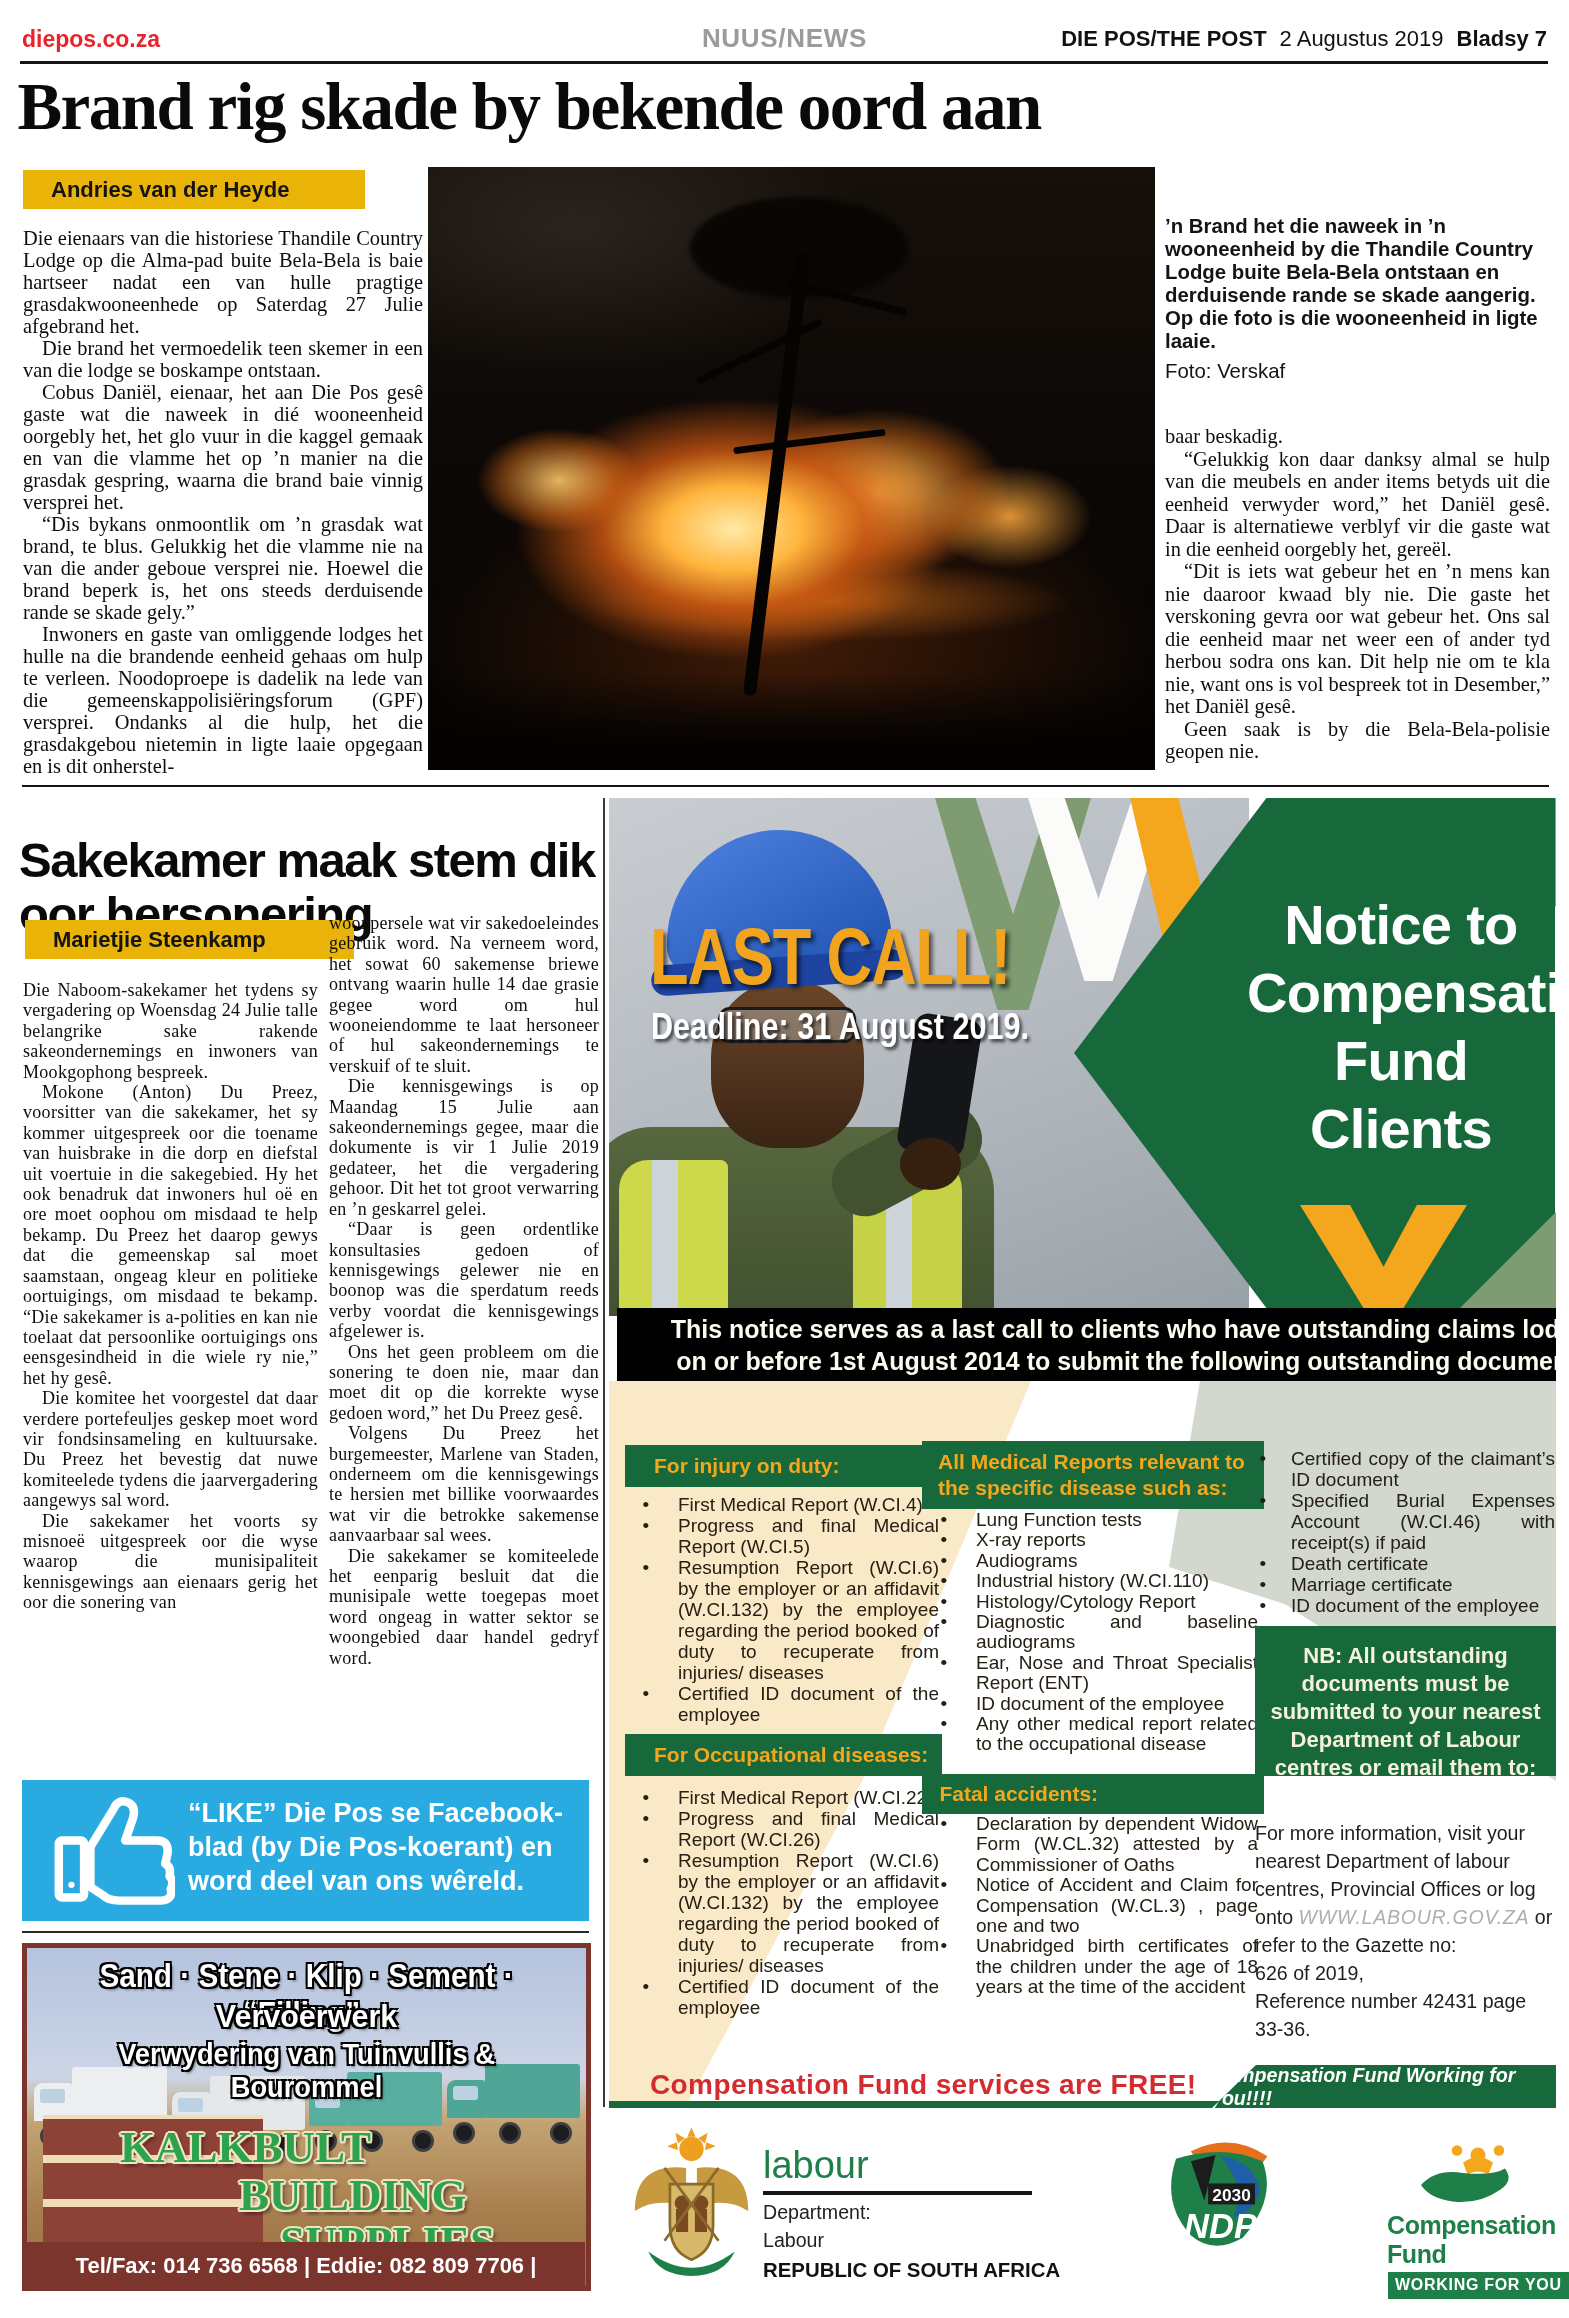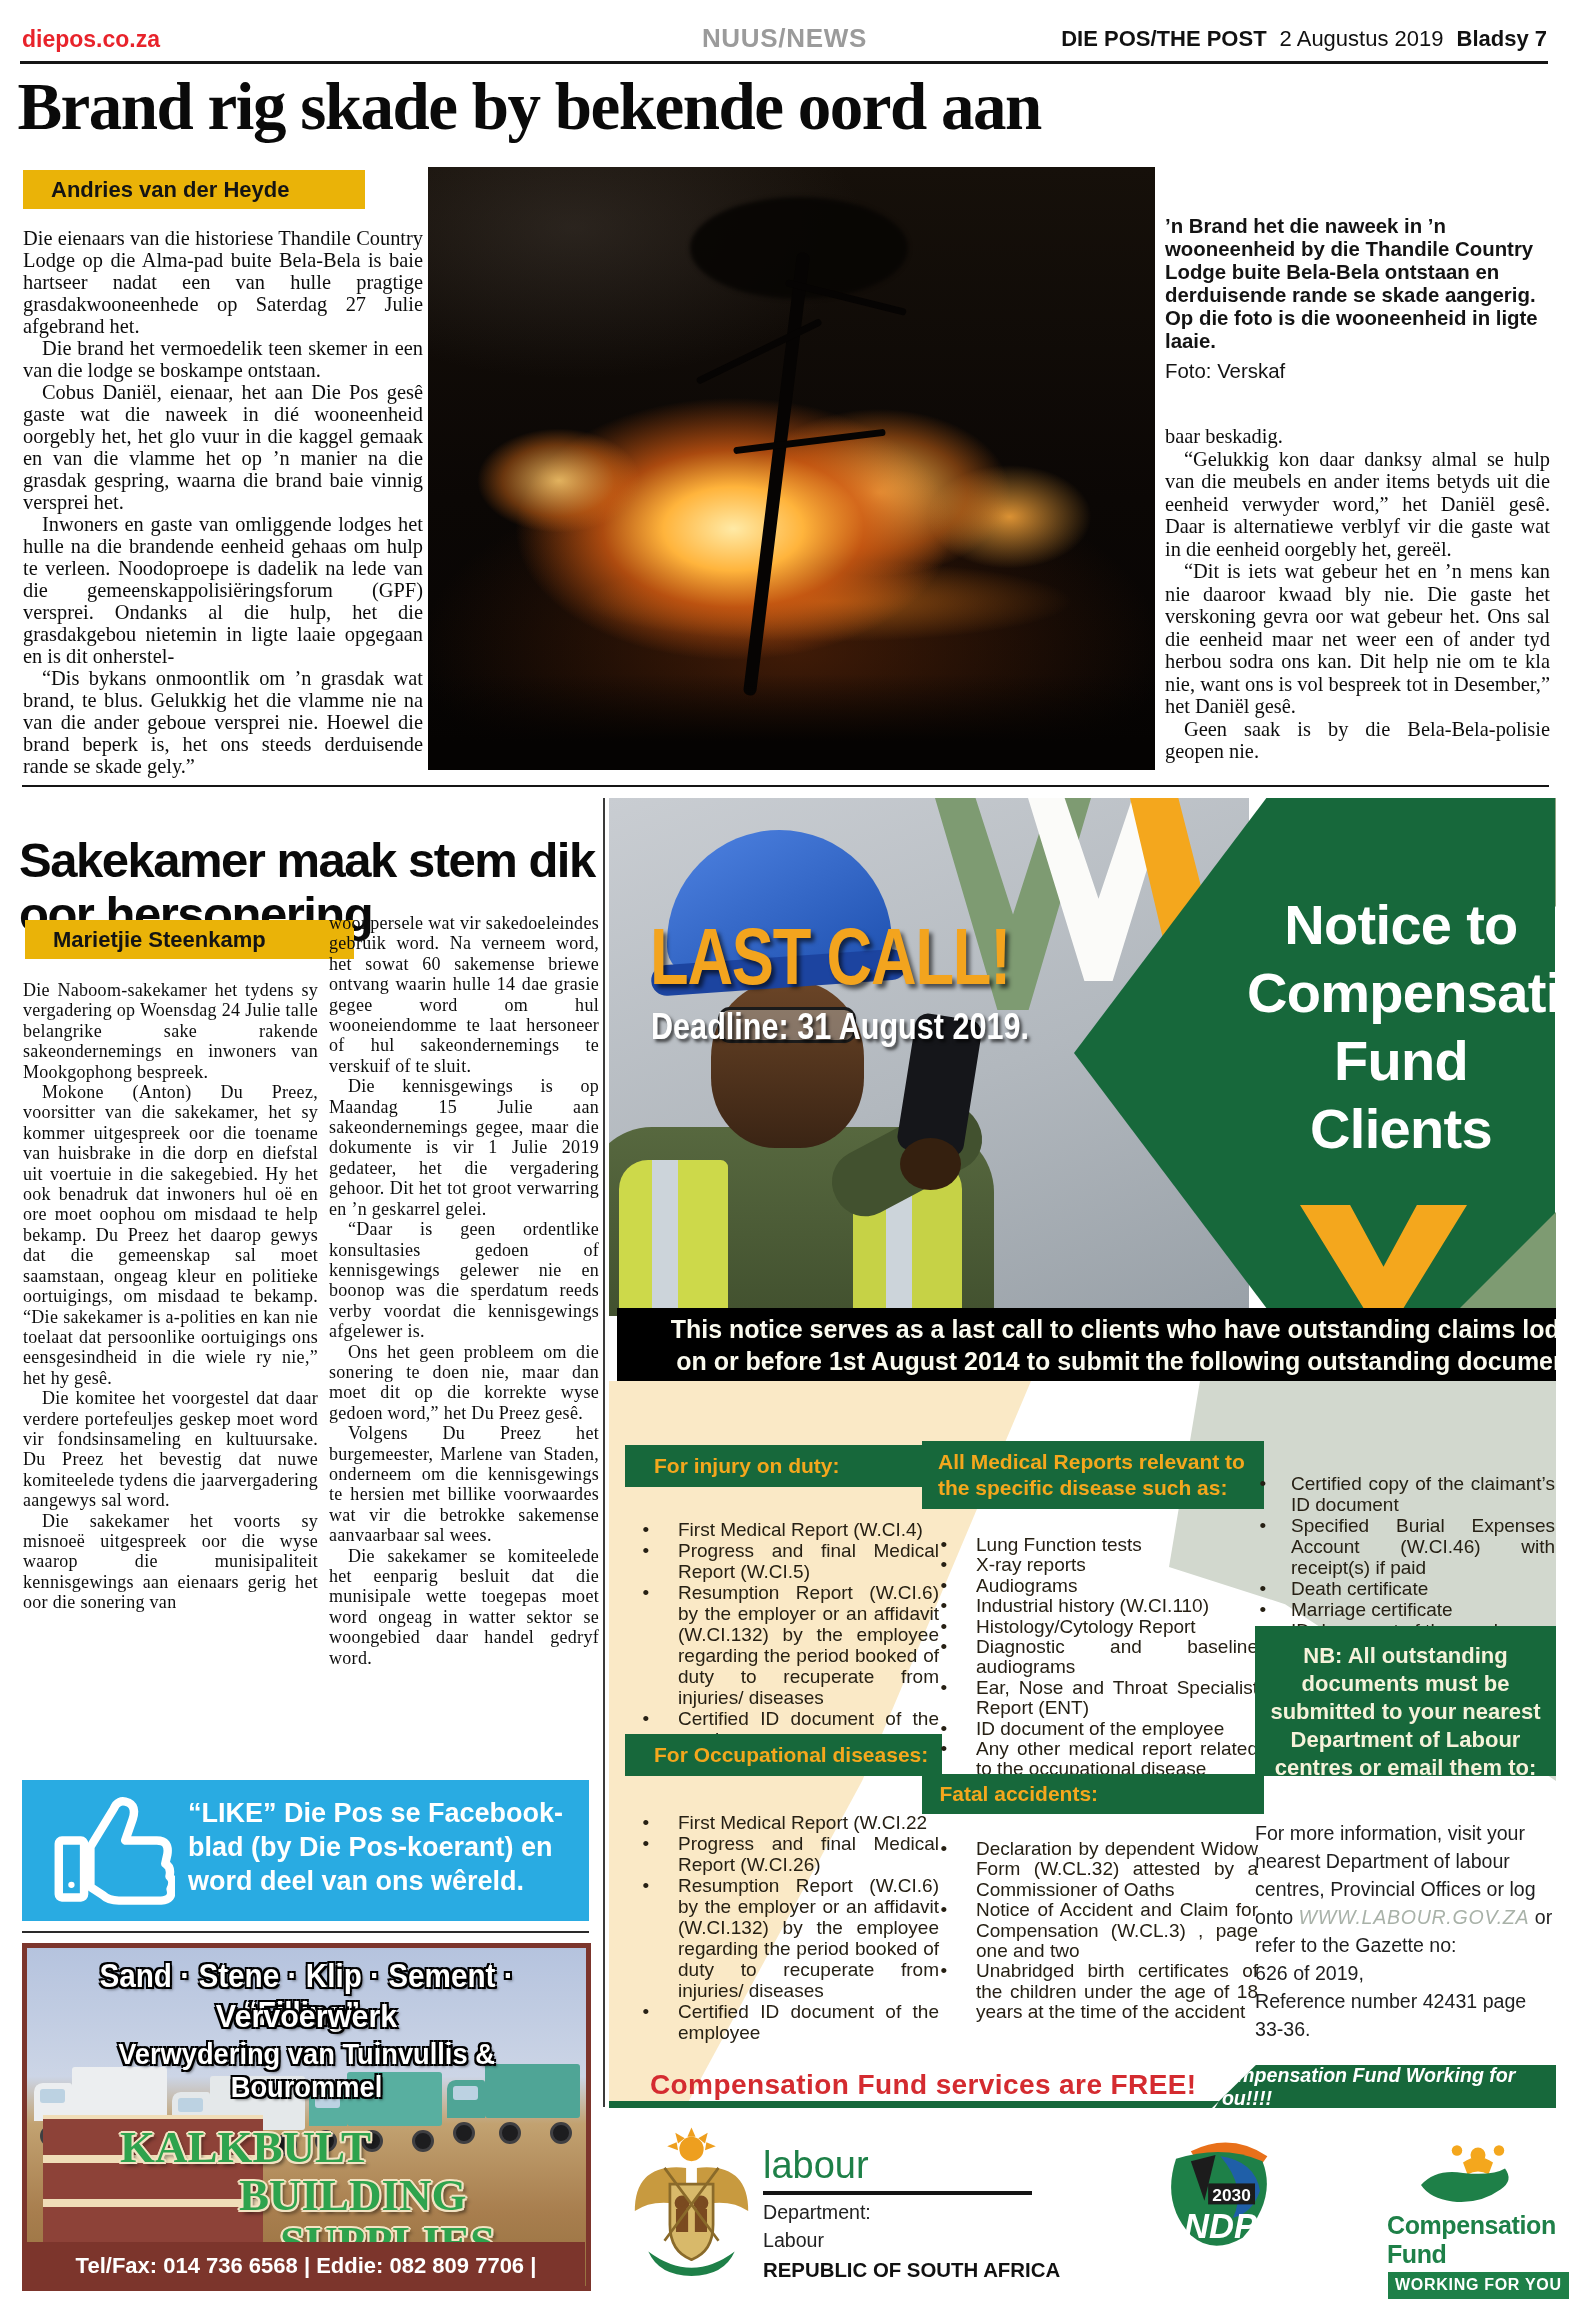--- a/index.html
+++ b/index.html
@@ -94,21 +94,21 @@
   #adcontent { position:absolute; left:0; top:583px; width:947px; height:727px; background:#fff; }
   #beige-wedge { position:absolute; left:0; top:0; width:422px; height:727px; background:#FAE9C6; clip-path:polygon(0 0, 100% 0, 60% 55%, 18% 100%, 0 100%); }
   #gray-wedge { position:absolute; left:560px; top:0; width:387px; height:465px; background:#D2D8CE; clip-path:polygon(8% 0, 100% 0, 100% 86%, 30% 48%, 0 40%); }
 
   .sec-hdr { position:absolute; background:#17683B; color:#F4A71D; font-weight:bold; font-size:21px; line-height:26px; display:flex; align-items:center; }
   #hdr-injury { left:16px; top:64px; width:317px; height:42px; padding-left:29px; }
   #hdr-occ { left:16px; top:353px; width:317px; height:42px; padding-left:29px; }
   #hdr-medical { left:313px; top:60px; width:342px; height:68px; padding:4.4px 16px; }
   #hdr-fatal { left:313px; top:377px; width:342px; height:40px; padding-left:17.4px;margin-top:16px; }
 
-  .ad-list { position:absolute; list-style:none; color:#262014; font-size:19px; line-height:21px;margin-top:25px; }
+  .ad-list { position:absolute; list-style:none; color:#262014; font-size:19px; line-height:21px; }
   .ad-list li { position:relative; padding-left:47px; text-align:justify; }
   .ad-list li::before { content:"•"; position:absolute; left:11.6px; }
   .ad-list.tight li { padding-left:33px; }
   .ad-list.tight li::before { left:1.5px; }
   #list-injury { left:22px; top:113px; width:308px; }
   #list-occ { left:22px; top:406px; width:308px; }
   #list-medical { left:320px; top:129px; width:329px; line-height:20.4px; }
   #list-fatal { left:320px; top:433px; width:329px; line-height:20.4px; }
   #list-claimant { left:649px; top:67px; width:297px; }
 
@@ -176,22 +176,22 @@
   <div class="abs" id="hdr-right"><span class="b">DIE POS/THE POST</span><span>2 Augustus 2019</span><span class="b">Bladsy 7</span></div>
   <div class="abs" id="hdr-rule"></div>
 
   <h1 class="abs" id="headline1">Brand rig skade by bekende oord aan</h1>
   <div class="byline" id="byline1">Andries van der Heyde</div>
 
   <div class="serifcol" id="a1c1">
     <p>Die eienaars van die historiese Thandile Country Lodge op die Alma-pad buite Bela-Bela is baie hartseer nadat een van hulle pragtige grasdakwooneenhede op Saterdag 27 Julie afgebrand het.</p>
     <p>Die brand het vermoedelik teen skemer in een van die lodge se boskampe ontstaan.</p>
     <p>Cobus Daniël, eienaar, het aan Die Pos gesê gaste wat die naweek in dié wooneenheid oorgebly het, het glo vuur in die kaggel gemaak en van die vlamme het op ’n manier na die grasdak gespring, waarna die brand baie vinnig versprei het.</p>
+    <p>“Dis bykans onmoontlik om ’n grasdak wat brand, te blus. Gelukkig het die vlamme nie na van die ander geboue versprei nie. Hoewel die brand beperk is, het ons steeds derduisende rande se skade gely.”</p>
     <p>Inwoners en gaste van omliggende lodges het hulle na die brandende eenheid gehaas om hulp te verleen. Noodoproepe is dadelik na lede van die gemeenskappolisiëringsforum (GPF) versprei. Ondanks al die hulp, het die grasdakgebou nietemin in ligte laaie opgegaan en is dit onherstel-</p>
-    <p>“Dis bykans onmoontlik om ’n grasdak wat brand, te blus. Gelukkig het die vlamme nie na van die ander geboue versprei nie. Hoewel die brand beperk is, het ons steeds derduisende rande se skade gely.”</p>
   </div>
 
   <div class="abs" id="photo1">
     <div id="canopy" class="abs"></div>
     <div id="trunk" class="tr"></div>
     <div id="br1" class="tr"></div>
     <div id="br2" class="tr"></div>
     <div id="br3" class="tr"></div>
     <div class="grnd"></div>
   </div>

